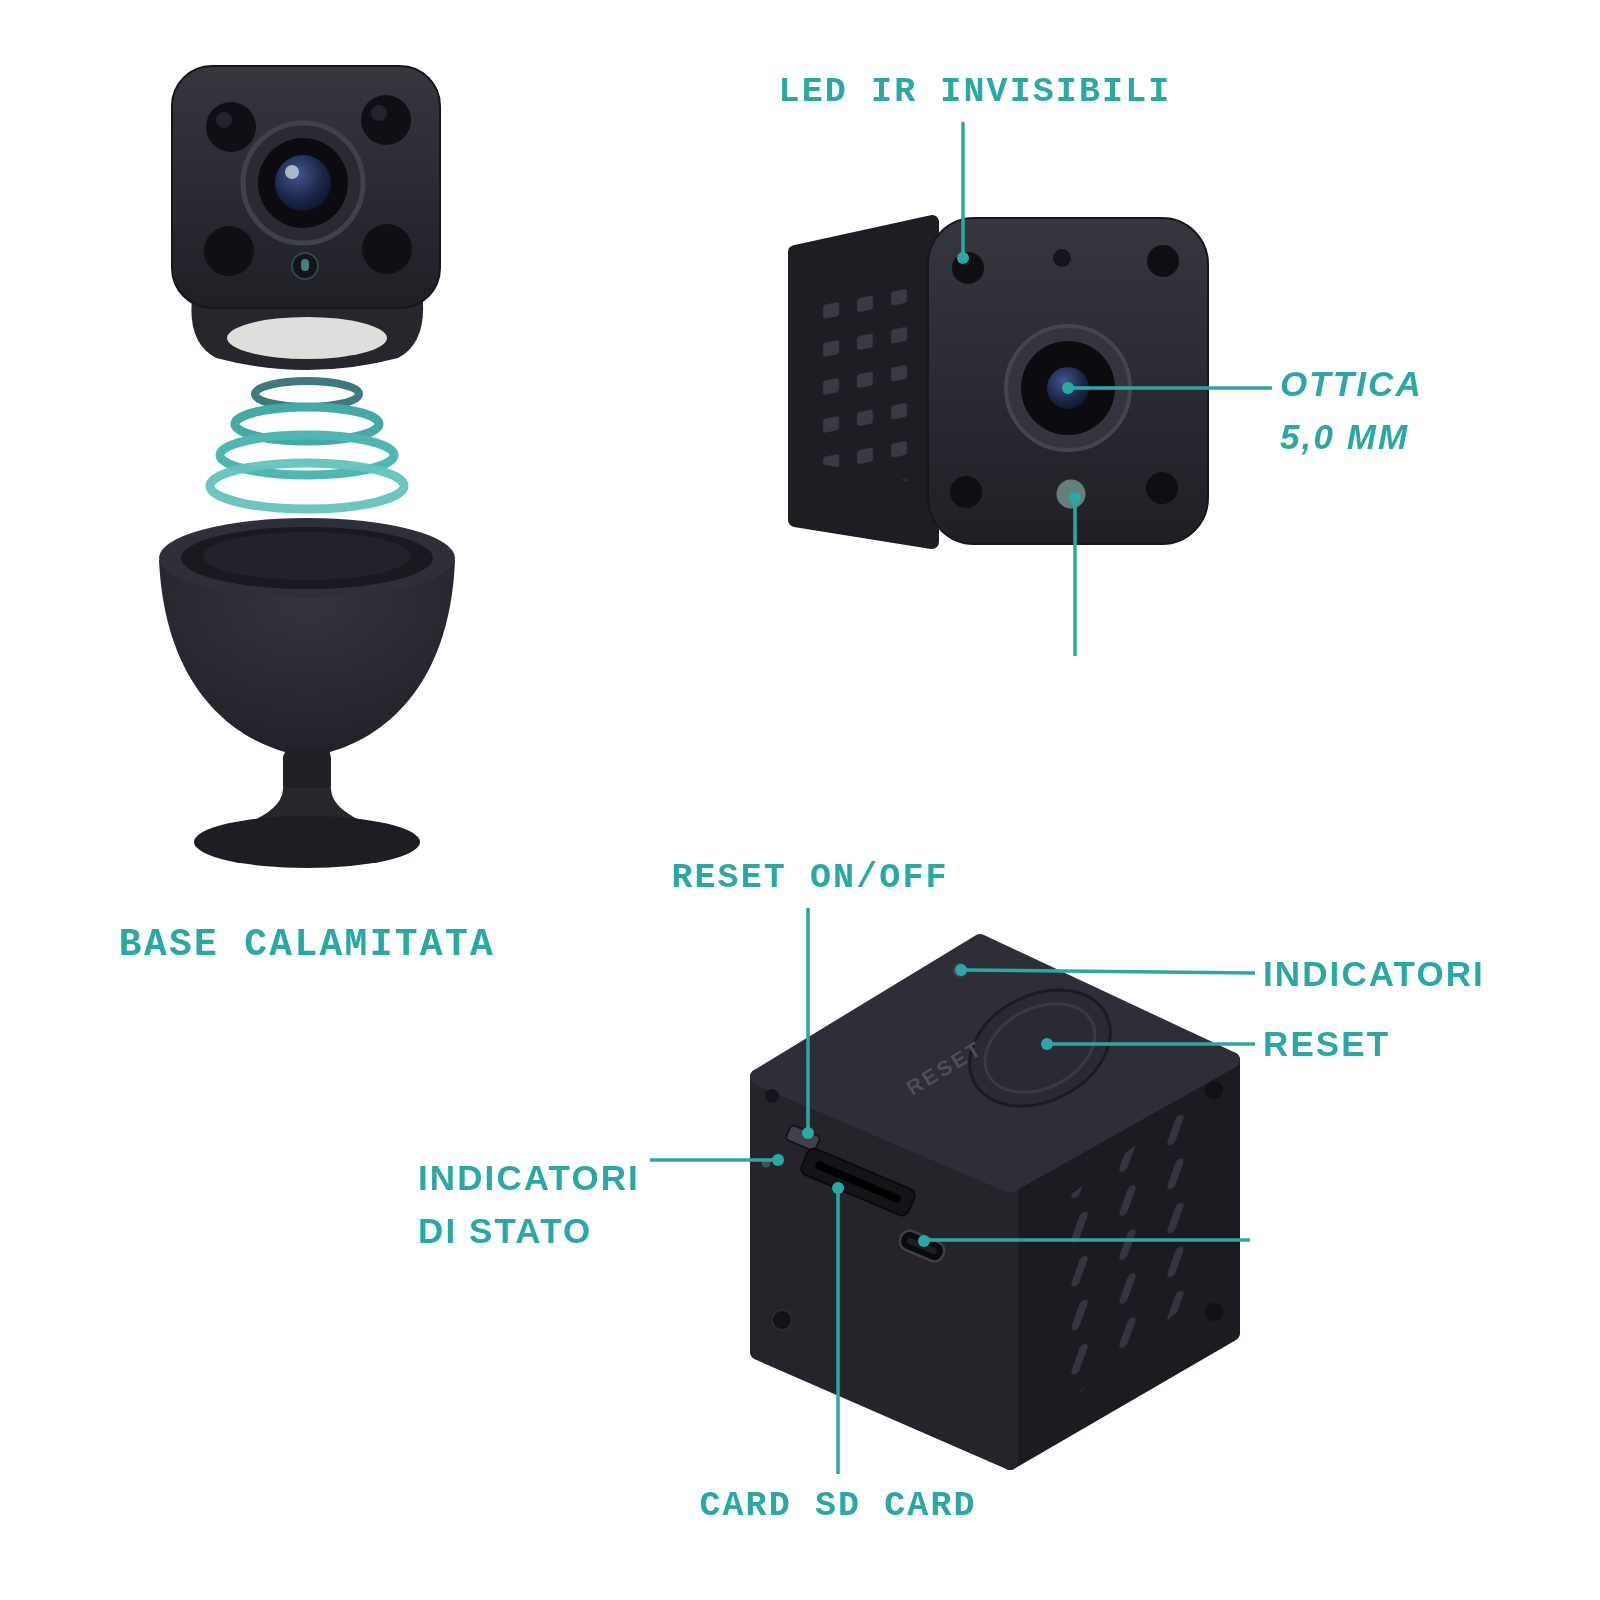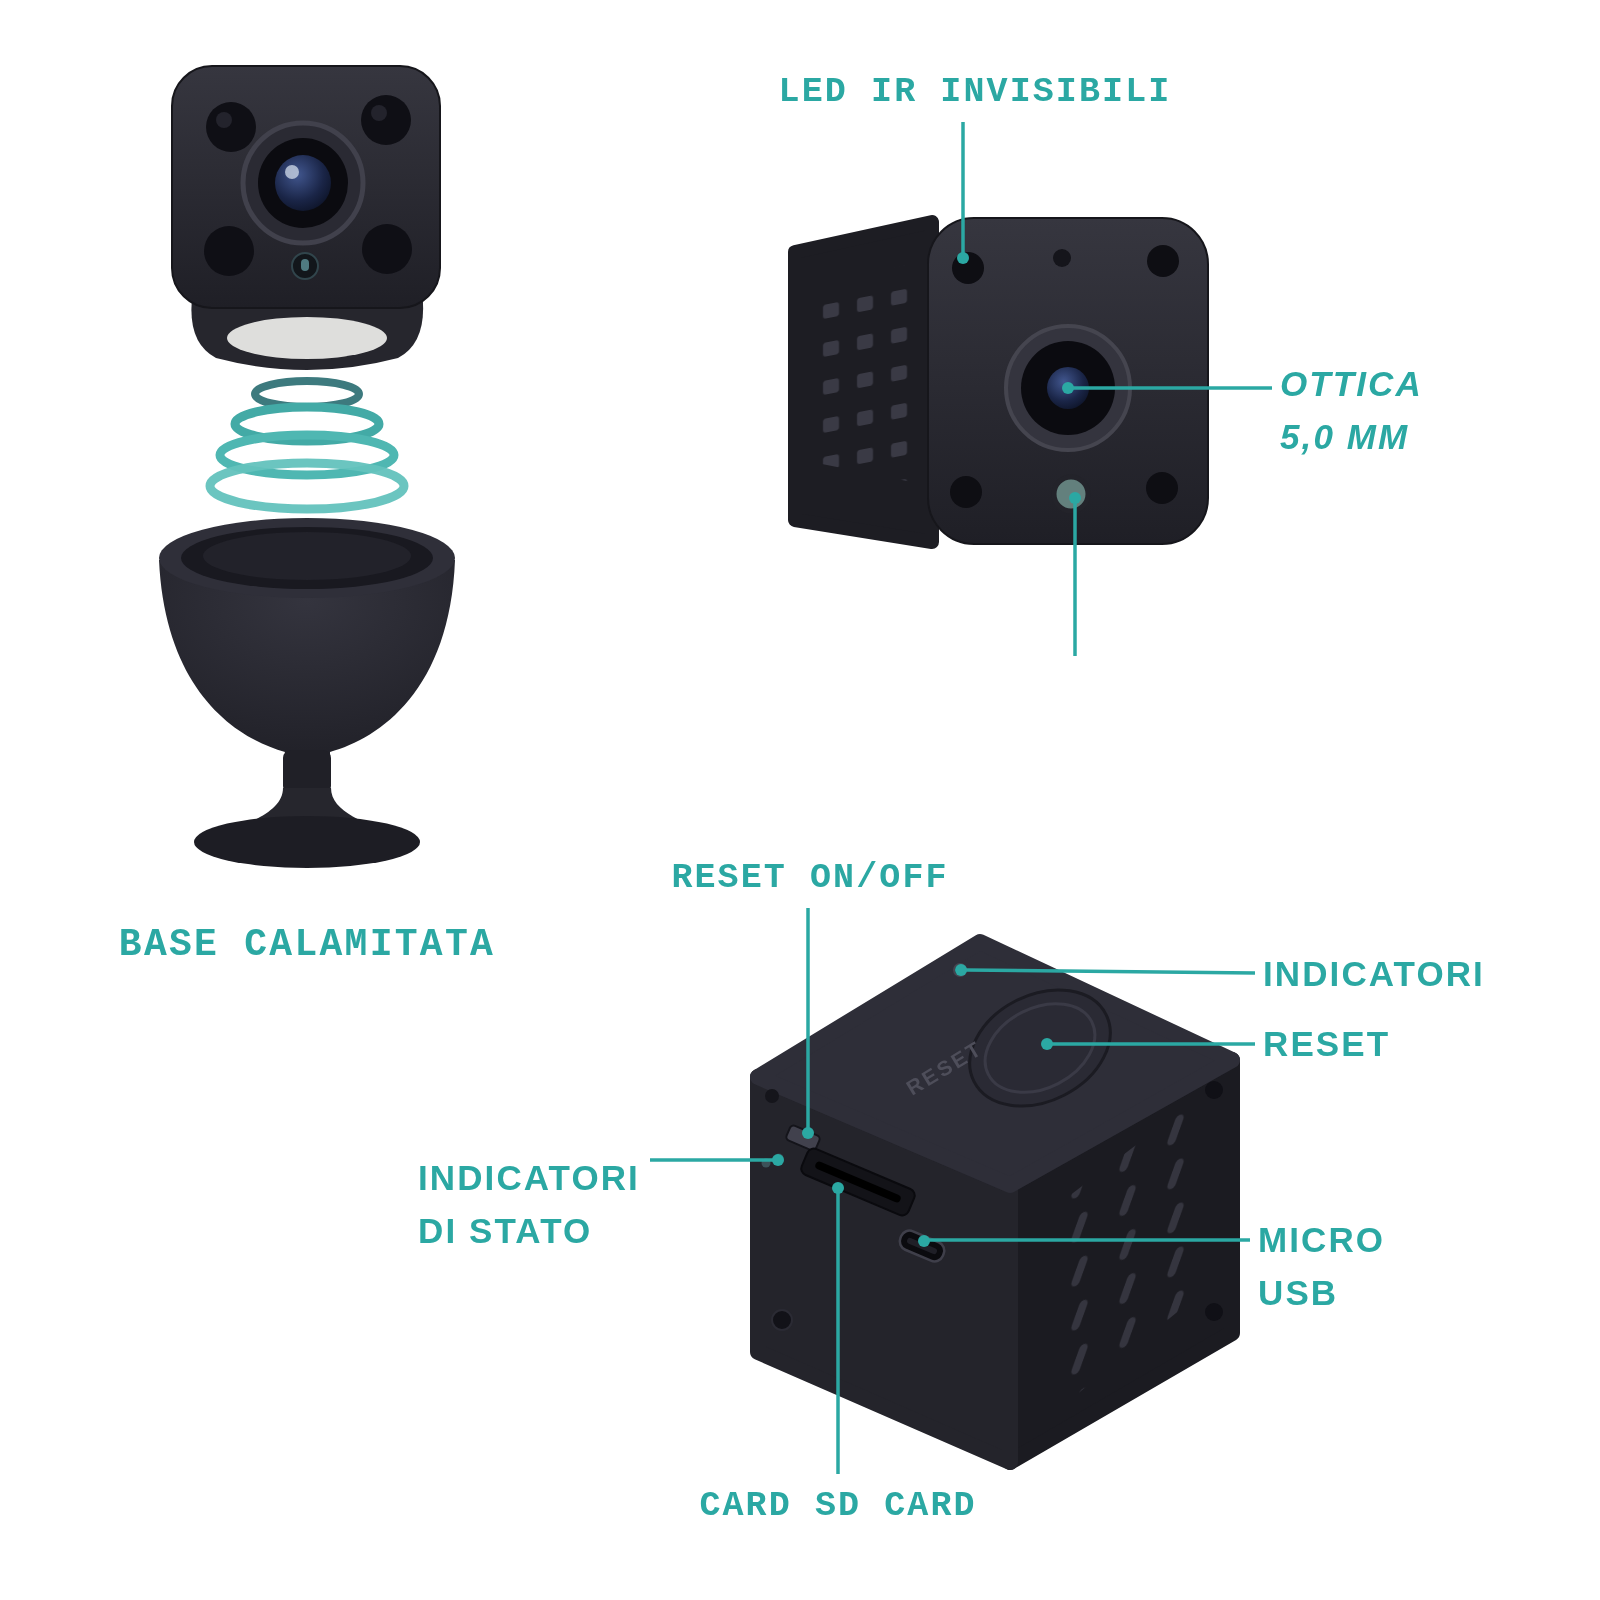--- a/index.html
+++ b/index.html
@@ -196,20 +196,16 @@
 
   <div class="label" style="left:1263px; top:948px;">INDICATORI</div>
 
   <div class="label" style="left:1263px; top:1018px;">RESET</div>
 
   <div class="label" style="left:418px; top:1152px;">
     <div>INDICATORI</div>
     <div>DI STATO</div>
   </div>
 
-  <div class="label" style="left:1258px; top:1214px;">
-    <div>MICRO</div>
-    <div>USB</div>
-  </div>
 
   <div class="label center" style="left:638px; top:1480px; width:400px;">CARD SD CARD</div>
 
 </div>
 
 </body></html>

